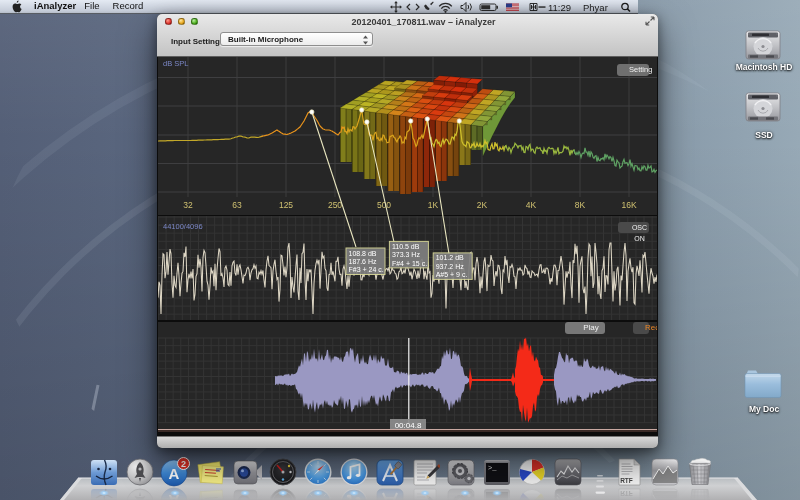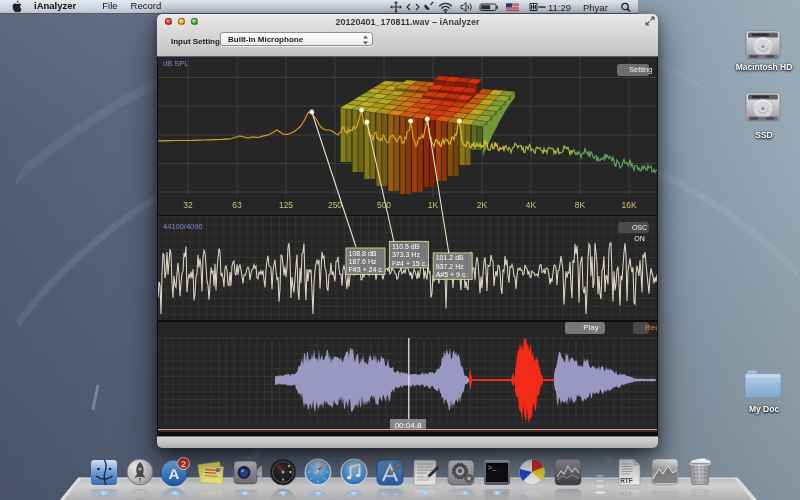--- a/index.html
+++ b/index.html
@@ -8,21 +8,21 @@
 }
 .arc { position:absolute; border-radius:50%; pointer-events:none; }
 #menubar { position:absolute; left:0; top:0; width:638px; height:14px;
  background:linear-gradient(#e4eaf3, #c5ccd8 85%, #b6bdc9); border-bottom:1px solid #585d64;
  display:flex; font-size:9.5px; color:#111; }
 #menubar .mi { margin:0 0 0 0; }
 #win { position:absolute; left:157px; top:14px; width:501px; height:434px; border-radius:5px;
  box-shadow:0 15px 35px rgba(0,0,0,0.55), 0 3px 12px rgba(0,0,0,0.45); background:#151515; }
 #whead { position:absolute; left:0; top:0; width:501px; height:43px; border-radius:5px 5px 0 0;
  background:linear-gradient(#e9e9e9, #d6d6d6 50%, #c3c3c3); border-bottom:1px solid #5e5e5e; }
-#wtitle { position:absolute; left:0; top:3px; width:100%; text-align:center; font-size:9px; font-weight:bold; color:#3a3a3a; }
+#wtitle { position:absolute; left:16px; top:3px; width:100%; text-align:center; font-size:9px; font-weight:bold; color:#3a3a3a; }
 .tl { position:absolute; top:4px; width:6.5px; height:6.5px; border-radius:50%; border:0.5px solid rgba(0,0,0,0.35); }
 #content { position:absolute; left:0; top:43px; width:501px; height:379px; background:#0c0c0c; }
 .panel { position:absolute; background:#262626; overflow:hidden; }
 .btn { position:absolute; border-radius:3px; font-size:7.5px; text-align:center; color:#f0f0f0;padding-left:12px; }
 #bottombar { position:absolute; left:0; top:422px; width:501px; height:12px; border-radius:0 0 5px 5px;
  background:linear-gradient(#d9d9d9, #aeaeae); border-top:1px solid #777; }
 .dlabel { position:absolute; text-align:center; font-size:8.5px; font-weight:bold; color:#fff;
  text-shadow:0 1px 2px rgba(0,0,0,0.9), 0 0 3px rgba(0,0,0,0.7); }
 #dockfloor { position:absolute; left:0; top:440px; width:800px; height:60px; }
 .dicon { position:absolute; -webkit-box-reflect:below 0px linear-gradient(transparent 55%, rgba(0,0,0,0.30)); }
@@ -36,21 +36,21 @@
  <path d="M 688 497 A 380 380 0 0 0 800 396" fill="none" stroke="rgba(218,228,238,0.20)" stroke-width="4"></path>
 </svg>
 
 <div id="menubar">
  <div style="margin-left:11px">
       <svg width="11" height="13" viewBox="0 0 11 13" style="display:block">
         <path d="M8.3 3.4 c0.9 0 1.6 0.4 2.1 1.1 c-1.1 0.7 -1.4 1.5 -1.3 2.5 c0.1 1 0.6 1.7 1.5 2.1 c-0.3 0.9 -0.9 1.9 -1.6 2.6 c-0.5 0.5 -1 0.7 -1.6 0.5 c-0.6 -0.2 -1 -0.3 -1.5 -0.1 c-0.6 0.2 -1.1 0.3 -1.6 -0.1 C2.9 11 1.7 9 1.6 6.9 c-0.1 -1.9 1 -3.3 2.6 -3.4 c0.5 0 1.1 0.2 1.5 0.4 c0.4 0.2 0.7 0.2 1.1 0 c0.5 -0.2 1 -0.5 1.5 -0.5z M7.5 0.5 c0.1 0.9 -0.6 2.1 -1.7 2.3 c-0.2 -1.1 0.7 -2.2 1.7 -2.3z" fill="#222"></path>
       </svg>
     </div>
  <div class="mi" style="margin-left:12px;font-weight:bold">iAnalyzer</div>
- <div class="mi" style="margin-left:26px">File</div>
+ <div class="mi" style="margin-left:8px">File</div>
  <div class="mi" style="margin-left:13px">Record</div>
  <div style="margin-left:auto;margin-right:4px">
       <svg width="250" height="14" viewBox="0 0 250 14" style="display:block">
 <g fill="#2e2e2e" stroke="none">
 <path d="M12 2.2 v9.6 M7.2 7 h9.6" stroke="#2e2e2e" stroke-width="1.2"></path>
 <path d="M12 1 l1.8 2.2 h-3.6z M12 13 l-1.8 -2.2 h3.6z M6 7 l2.2 -1.8 v3.6z M18 7 l-2.2 1.8 v-3.6z"></path>
 <path d="M26 4 l-3 3 l3 3" fill="none" stroke="#2e2e2e" stroke-width="1.2"></path>
 <path d="M32 4 l3 3 l-3 3" fill="none" stroke="#2e2e2e" stroke-width="1.2"></path>
 <path d="M44 10 q-3 -1 -4 -4 l1.5 -1.5 q1 0 1.5 1.5 l2.5 2.5 q0 1.5 -1.5 1.5z M46 4 l3 -2.5 l0.7 0.7 l-2.5 3z"></path>
 <g fill="none" stroke="#2e2e2e">

